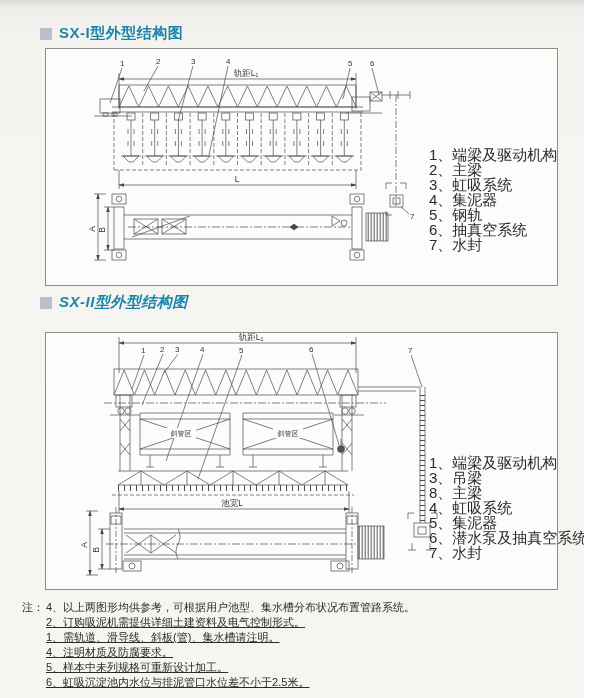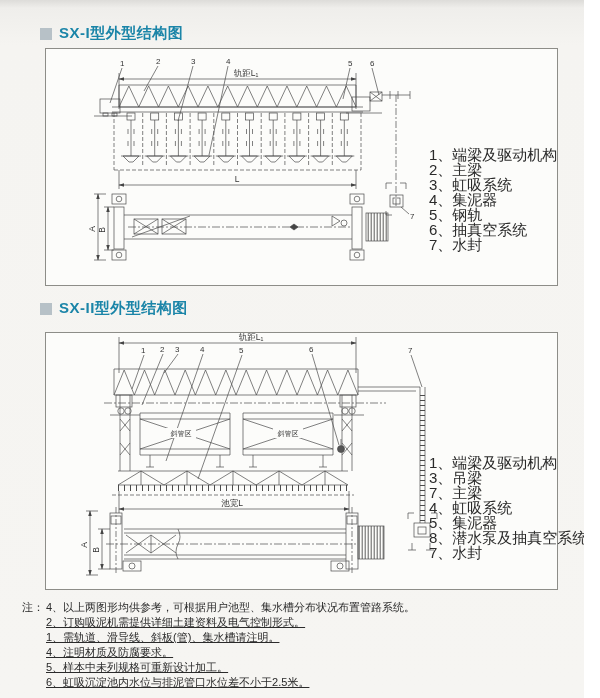--- a/index.html
+++ b/index.html
@@ -190,21 +190,21 @@
       <li>1、端梁及驱动机构</li>
       <li>2、主梁</li>
       <li>3、虹吸系统</li>
       <li>4、集泥器</li>
       <li>5、钢轨</li>
       <li>6、抽真空系统</li>
       <li>7、水封</li>
     </ul>
   </div>
 
-  <div class="section-title" style="left:40px;top:299px;">
+  <div class="section-title" style="left:40px;top:293px;font-style:italic;">
     <span class="bullet"></span>
     <span>SX-II型外型结构图</span>
   </div>
 
   <div class="panel panel2">
     <svg class="drawing" viewBox="0 0 511 256">
       <defs>
         <marker id="ah2" viewBox="0 0 10 10" refX="9" refY="5" markerWidth="8" markerHeight="8" orient="auto-start-reverse">
           <path d="M0,1.8 L10,5 L0,8.2 Z" fill="#444" stroke="none"></path>
         </marker>
@@ -359,24 +359,24 @@
       <text class="lbl lbl-dim" x="186" y="173" text-anchor="middle">池宽L</text>
       <text class="lbl lbl-zone" x="135" y="103" text-anchor="middle">斜管区</text>
       <text class="lbl lbl-zone" x="242" y="103" text-anchor="middle">斜管区</text>
       <text class="lbl lbl-dim" x="41" y="212" text-anchor="middle" transform="rotate(-90 41 212)">A</text>
       <text class="lbl lbl-dim" x="53" y="217" text-anchor="middle" transform="rotate(-90 53 217)">B</text>
     </svg>
 
     <ul class="legend legend2">
       <li>1、端梁及驱动机构</li>
       <li>3、吊梁</li>
-      <li>7、主梁</li>
+      <li>8、主梁</li>
       <li>4、虹吸系统</li>
       <li>5、集泥器</li>
-      <li>8、潜水泵及抽真空系统</li>
+      <li>6、潜水泵及抽真空系统</li>
       <li>7、水封</li>
     </ul>
   </div>
 
   <div class="notes">
     <div class="note-row">
       <span class="note-prefix">注：</span>
       <span>4、以上两图形均供参考，可根据用户池型、集水槽分布状况布置管路系统。</span>
     </div>
     <div class="note-row cont">

